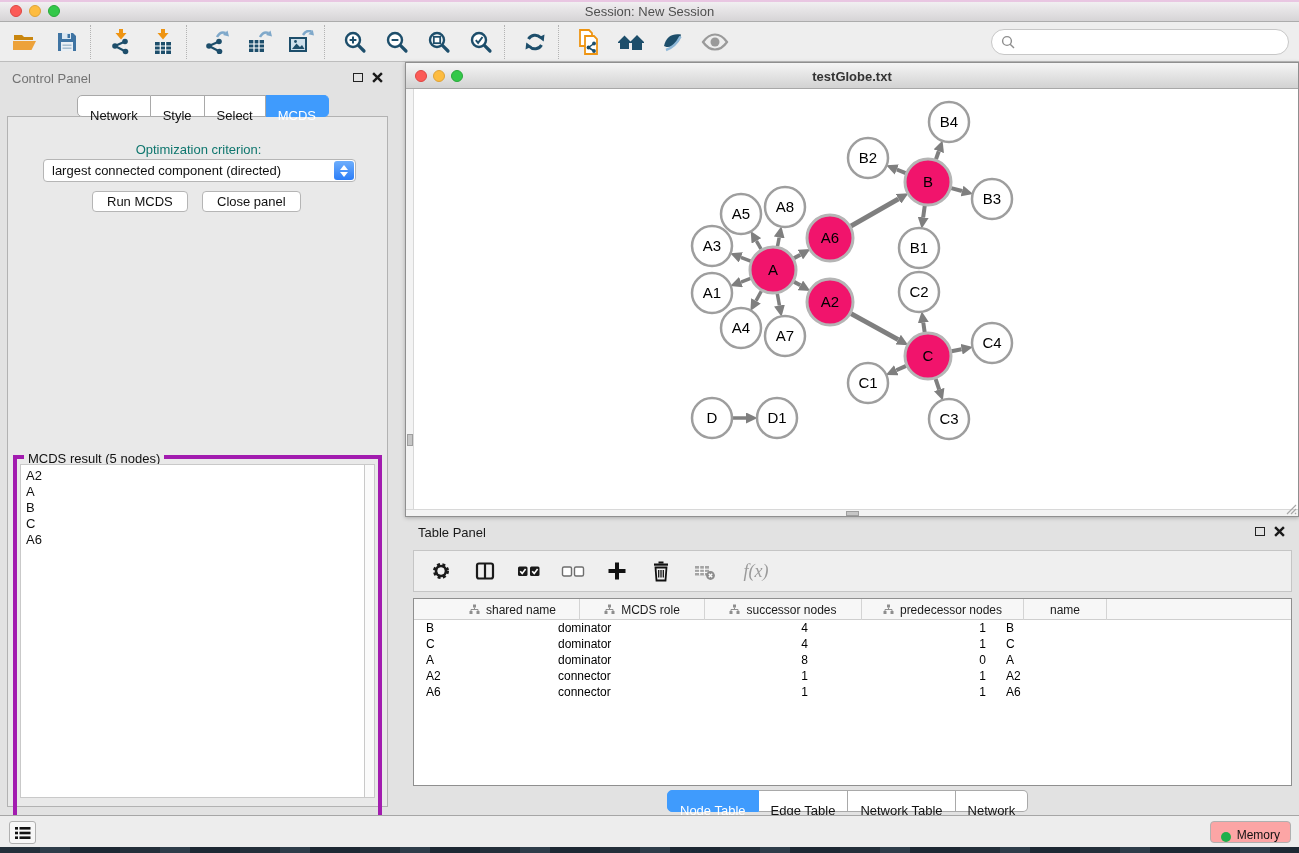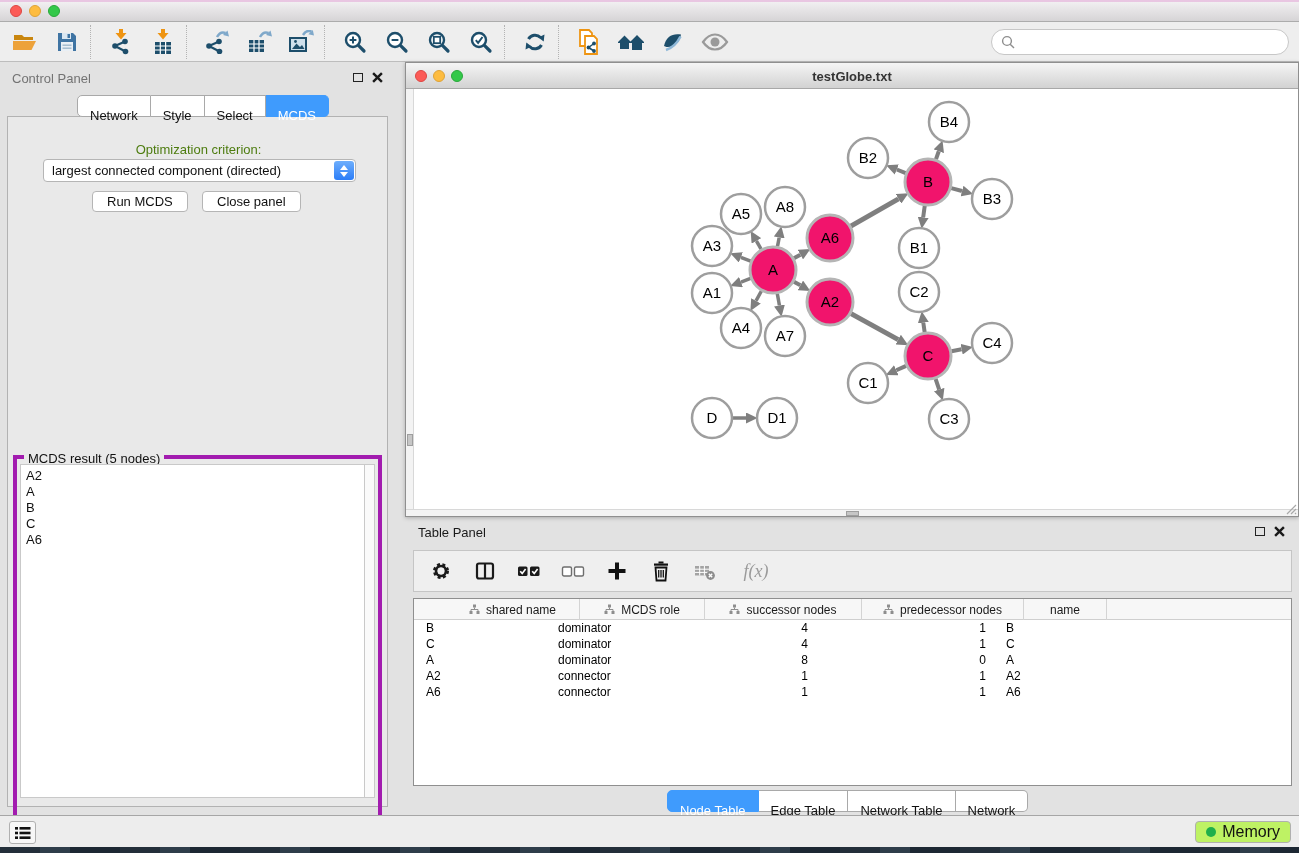--- a/index.html
+++ b/index.html
@@ -33,21 +33,21 @@
   .panel-btns { position:absolute; right:14px; top:10px; display:flex; gap:9px; align-items:center; }
   .float-glyph { width:10px; height:9px; border:1.5px solid #222; display:inline-block; }
   .ctrl-tabs { position:absolute; left:77px; top:33px; display:flex; }
   .seg { height:22px; line-height:20px; border:1px solid #a9a9a9; border-left:none; background:#fff;
     font-size:13px; padding:10px 12px; color:#111; }
   .seg:first-child { border-left:1px solid #a9a9a9; border-radius:5px 0 0 5px; }
   .seg:last-child { border-radius:0 5px 5px 0; }
   .seg.sel { background:#3f9bfd; border-color:#3f9bfd; color:#fff; }
   .ctrl-box { position:absolute; left:7px; top:54px; width:381px; height:691px; background:#e9e9e9;
     border:1px solid #b2b2b2; }
-  .opt-label { position:absolute; left:0; right:0; top:80px; text-align:center; font-size:13px; color:#4d7c0f; }
+  .opt-label { position:absolute; left:0; right:0; top:80px; text-align:center; font-size:13px; color:#0f766e; }
   .dropdown { position:absolute; left:43px; top:97px; width:313px; height:23px; background:#fff;
     border:1px solid #b5b5b5; border-radius:4px; font-size:13px; display:flex; align-items:center; padding-left:8px; color:#111; }
   .dd-stepper { position:absolute; right:1px; top:1px; width:20px; height:19px; border-radius:3px;
     background:linear-gradient(#6eaefc,#2c7ef8); display:flex; flex-direction:column; align-items:center; justify-content:center; gap:2px; }
   .dd-stepper span { width:0; height:0; border-left:4px solid transparent; border-right:4px solid transparent; }
   .dd-up { border-bottom:5px solid #fff; }
   .dd-down { border-top:5px solid #fff; }
   .btn { position:absolute; height:21px; background:#fff; border:1px solid #b5b5b5; border-radius:4px;
     font-size:13px; font-family:"Liberation Sans",sans-serif; color:#111; padding:0 14px; }
   .btn-run { left:92px; top:129px; }
@@ -86,35 +86,36 @@
   .th-cell { display:flex; align-items:center; justify-content:center; gap:6px; font-size:12px; color:#1a1a1a;
     border-right:1px solid #d4d4d4; height:21px; }
   .tp-row { display:flex; height:16px; font-size:12px; color:#000; }
   .td-cell { height:16px; line-height:16px; overflow:hidden; white-space:nowrap; }
   .tp-tabs { position:absolute; left:262px; top:273px; display:flex; }
 
   
   .statusbar { position:absolute; left:0; top:815px; width:1299px; height:32px; background:#ededed; border-top:1px solid #a6a6a6; }
   .status-list-btn { position:absolute; left:9px; top:5px; width:27px; height:23px; background:#f7f7f7;
     border:1px solid #b0b0b0; border-radius:3px; display:flex; align-items:center; justify-content:center; }
-  .memory-btn { position:absolute; right:8px; top:5px; height:22px; background:#bef264; border:1px solid #b0b0b0;
-    border-radius:4px; display:flex; align-items:center; gap:6px; padding:0 10px; font-size:16px; color:#111; }
+  .memory-btn { position:absolute; right:8px; top:5px; height:22px; background:#fca5a5; border:1px solid #b0b0b0;
+    border-radius:4px; display:flex; align-items:flex-end; gap:6px; padding:0 10px; font-size:12px; color:#111; }
   .mem-dot { width:10px; height:10px; border-radius:50%; background:#1faf4b; }
   .bottom-strip { position:absolute; left:0; top:847px; width:1299px; height:6px;
     background:repeating-linear-gradient(90deg,#232f3a 0 40px,#2e3d4a 40px 70px,#1d2833 70px 120px); }
 </style>
 </head>
 <body>
 
 <div class="titlebar">
   <div class="tl-group">
     <span class="tl red"></span>
     <span class="tl yellow"></span>
     <span class="tl green"></span>
   </div>
+  <div class="win-title">Session: New Session</div>
 </div>
 
 <div class="toolbar">
   <button class="tb-btn">
     <svg width="26" height="24" viewBox="0 0 26 24">
       <path d="M2 5h8l2 2h9v3H2z" fill="#c9860f"></path>
         <path d="M1 11h23l-4.5 9H1z" fill="#eda23a"></path>
     </svg>
   </button>
   <div class="tb-gap"></div>

